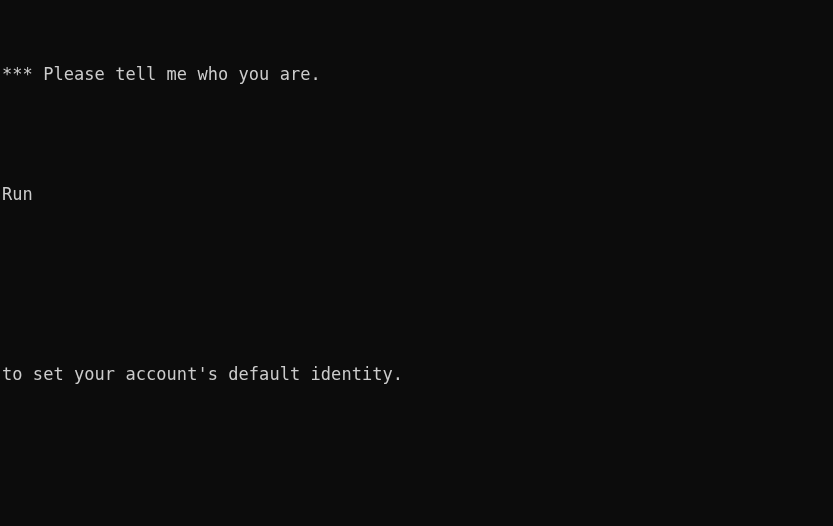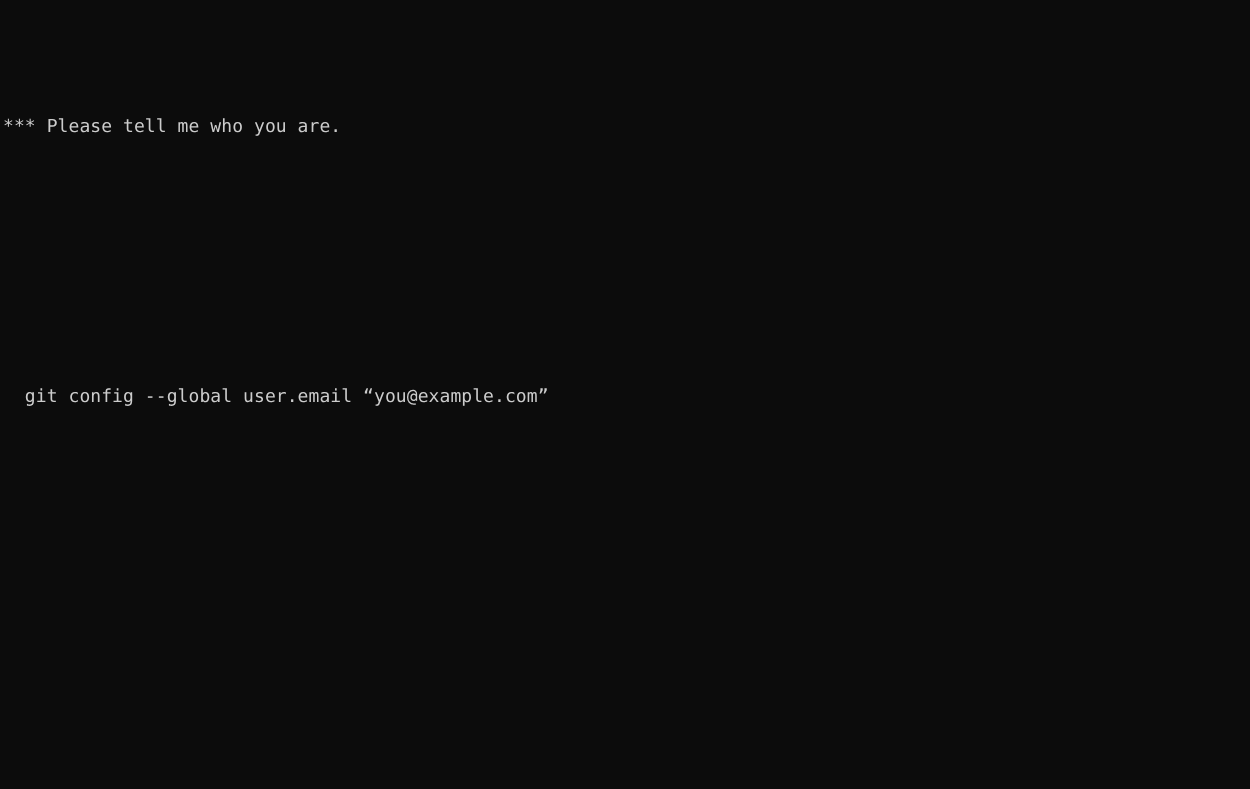--- a/index.html
+++ b/index.html
@@ -11,24 +11,24 @@
     width: 833px;
     height: 526px;
     overflow: hidden;
   }
   #terminal {
     width: 833px;
     height: 526px;
     background: #0c0c0c;
     color: #cccccc;
     font-family: "DejaVu Sans Mono", "Liberation Mono", monospace;
-    font-size: 12px;
+    font-size: 17px;
     line-height: 20px;
     letter-spacing: 0.05px;
-    padding: 14px 0 0 2px;
+    padding: 4px 0 0 2px;
     box-sizing: border-box;
     position: relative;
     white-space: pre;
   }
   .line {
     height: 20px;
     white-space: pre;
     position: relative;
     display: block;
   }
@@ -39,23 +39,24 @@
     white-space: pre;
   }
 </style>
 </head>
 <body>
 
 <div id="terminal">
 
   <div class="line"><span class="seg">*** Please tell me who you are.</span></div>
   <div class="line blank"></div>
+  <div class="line"><span class="seg">Run</span></div>
   <div class="line blank"></div>
-  <div class="line"><span class="seg">  git config --global user.email “you@example.com”</span></div>
   <div class="line blank"></div>
+  <div class="line"><span class="seg">to set your account's default identity.</span></div>
   
   
   
   
 
   
 
   
 
   

